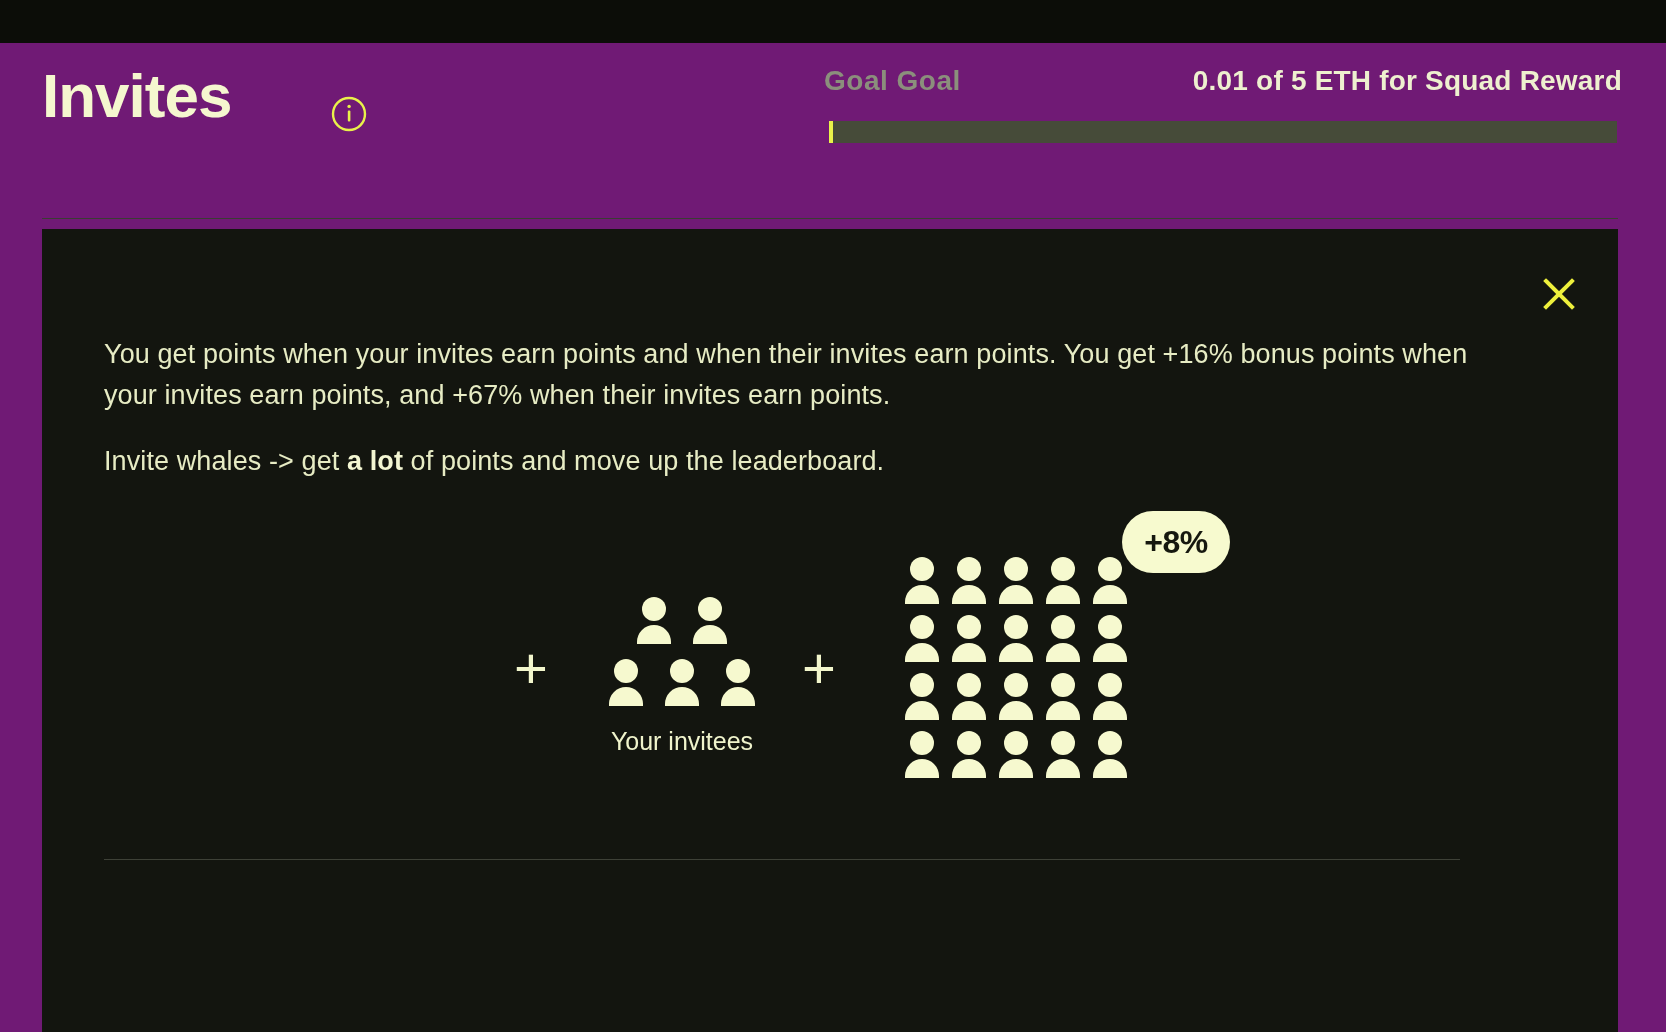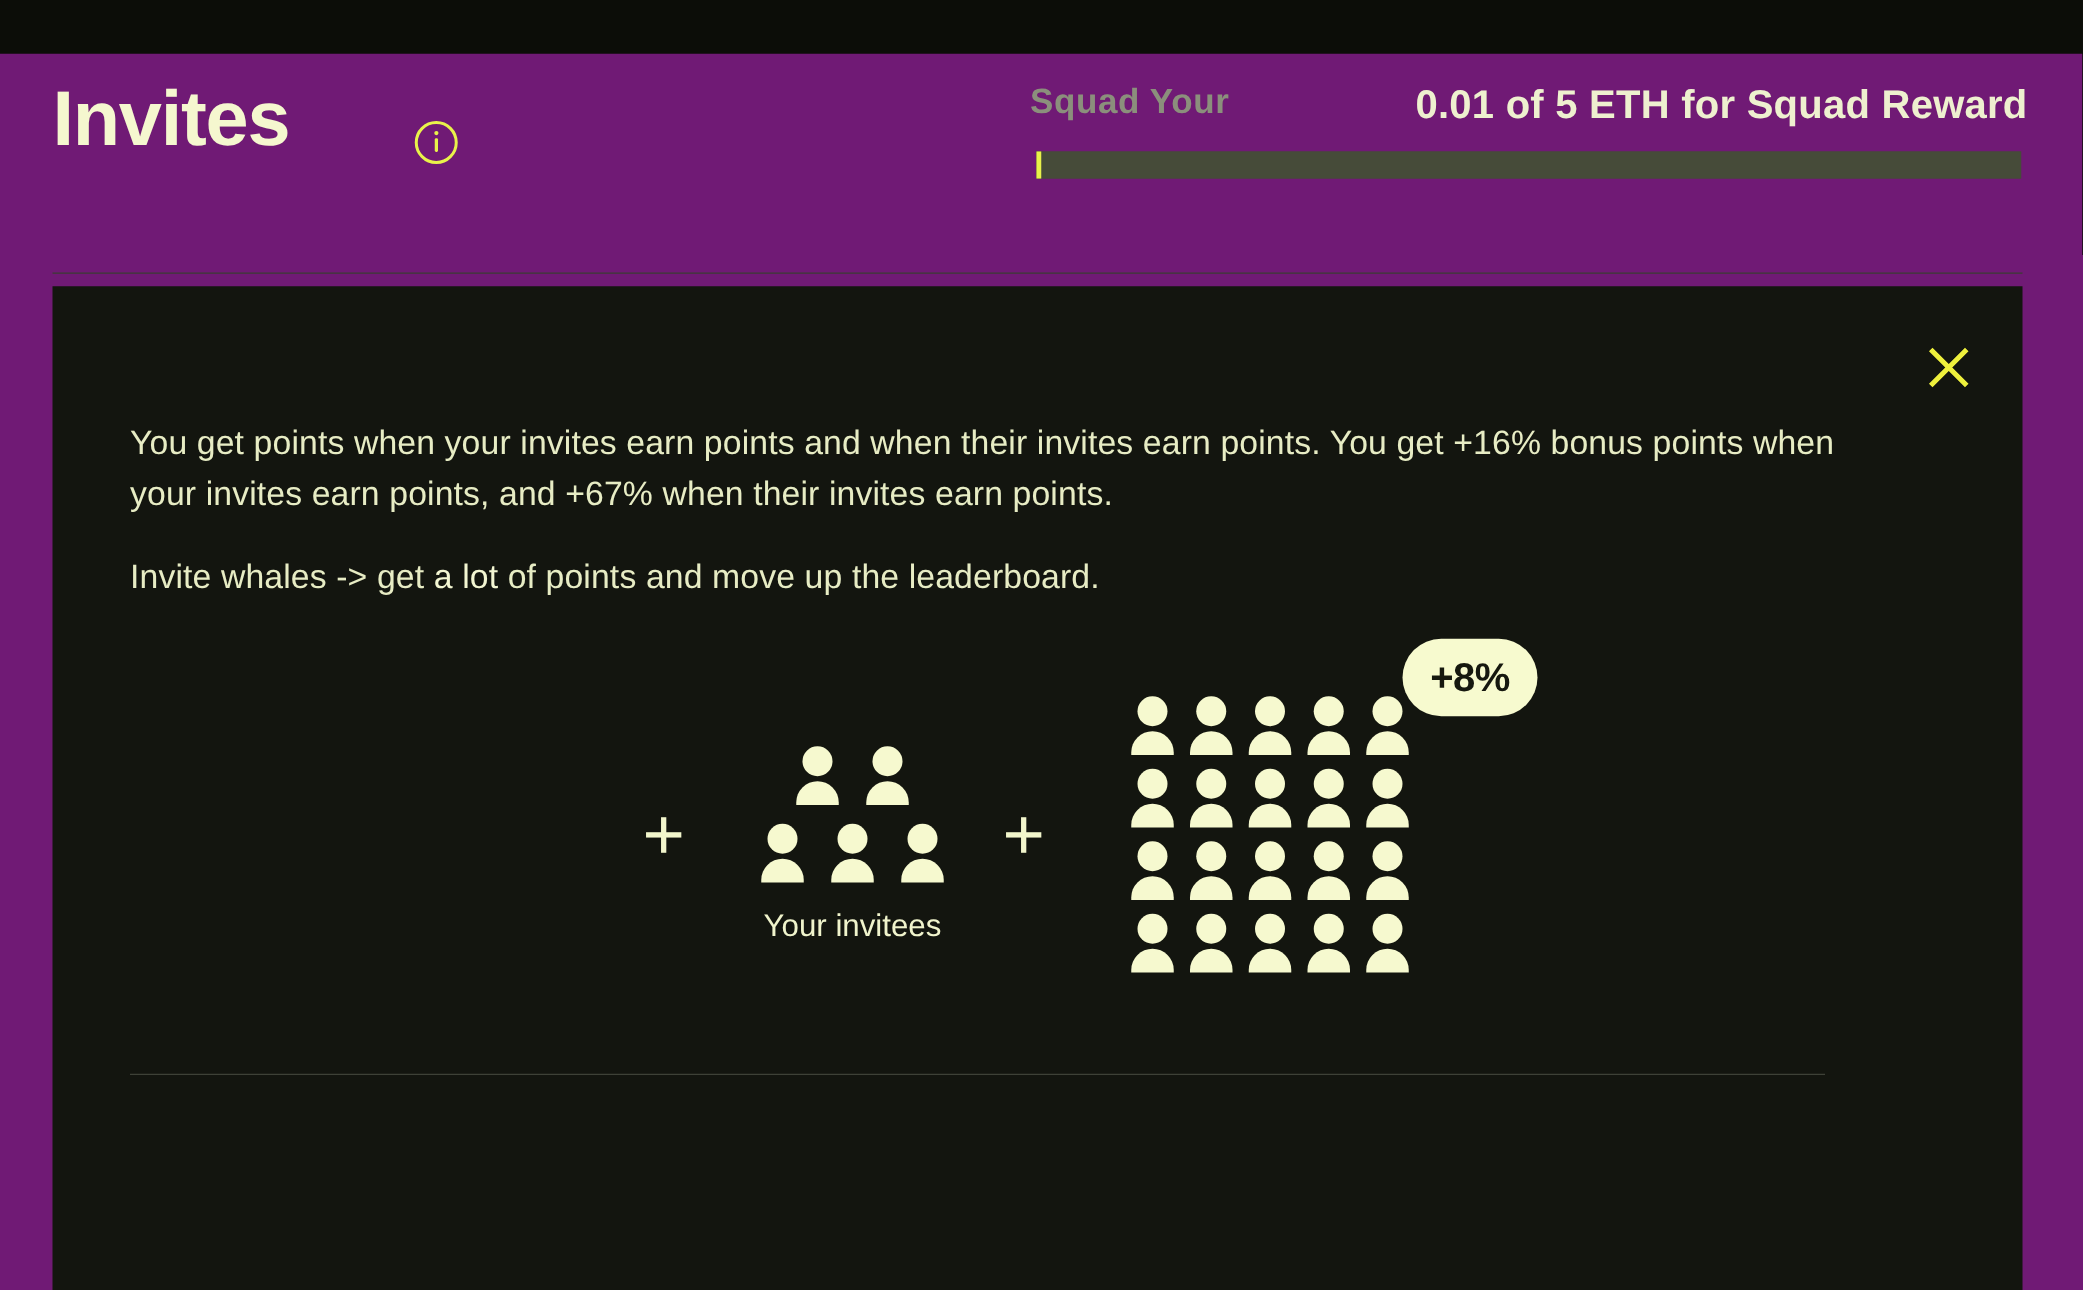--- a/index.html
+++ b/index.html
@@ -34,21 +34,21 @@
   .info-icon svg { display:block; }
 
   .squad-goal-label {
     position:absolute; left:824px; top:22px;
     font-size:28px; font-weight:600;
     color:#8b8f7c;
     letter-spacing:0.5px;
   }
   .squad-goal-value {
     position:absolute; right:44px; top:22px;
-    font-size:32px; font-weight:600;
+    font-size:28px; font-weight:600;
     color:#eef0cf;
     letter-spacing:0.2px;
     white-space:nowrap;
     text-align:right;
   }
   .progress-track {
     position:absolute; left:829px; top:78px;
     width:788px; height:22px;
     background:#464b39;
     overflow:hidden;
@@ -89,21 +89,21 @@
   .para {
     position:absolute; left:62px;
     width:1400px;
     font-size:27px;
     line-height:41px;
     color:#e7ecc4;
     letter-spacing:0.1px;
   }
   .para-1 { top:105px; }
   .para-2 { top:212px; }
-  .para b { font-weight:400; color:#f3f6d2;text-align:right; }
+  .para b { font-weight:700; color:#f3f6d2;text-align:right; }
 
   
   .diagram {
     position:absolute; left:0; top:280px;
     width:1576px; height:310px;
   }
   .group { position:absolute; }
 
   .persons-wrap { position:relative; }
   .person {
@@ -175,21 +175,21 @@
     <div class="page-title">Invites</div>
 
     <div class="info-icon">
       <svg width="38" height="38" viewBox="0 0 38 38">
         <circle cx="19" cy="19" r="16" fill="none" stroke="#e9f24a" stroke-width="2.4"></circle>
         <rect x="17.8" y="15.5" width="2.6" height="11" rx="1.1" fill="#e9f24a"></rect>
         <circle cx="19.1" cy="11.4" r="1.7" fill="#e9f24a"></circle>
       </svg>
     </div>
 
-    <div class="squad-goal-label">Squad Your</div>
+    <div class="squad-goal-label">Goal Goal</div>
     <div class="squad-goal-value">0.01 of 5 ETH for Squad Reward</div>
 
     <div class="progress-track">
       <div class="progress-fill" id="progress-fill" style="width: 0.55%;"></div>
     </div>
 
     <div class="header-rule"></div>
   </div>
 
   <div class="card">

